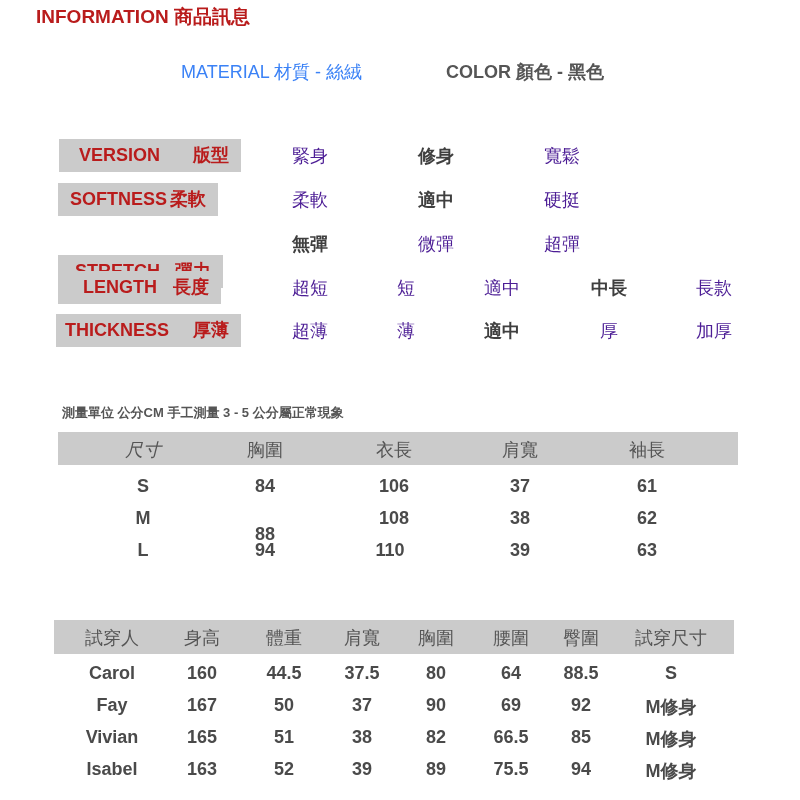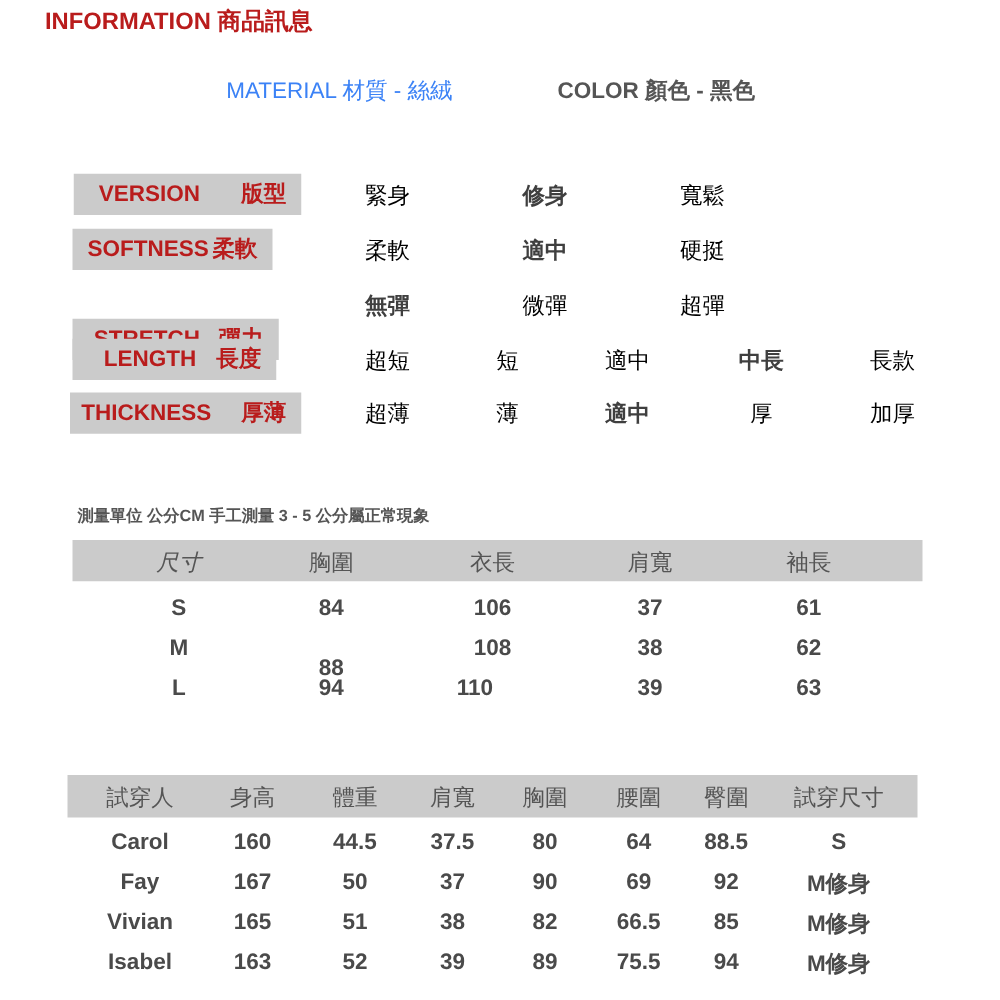--- a/index.html
+++ b/index.html
@@ -7,21 +7,21 @@
          font-family:"Liberation Sans","DejaVu Sans",sans-serif; color:#4a4a4a; }
   .abs { position:absolute; }
   .title { left:36px; top:4px; font-size:19px; font-weight:bold; color:#b91c1c; letter-spacing:0; }
   .mat { left:181px; top:60px; font-size:18px; font-weight:normal; color:#3b82f6; }
   .col { left:446px; top:60px; font-size:18px; font-weight:bold; color:#555; }
   .attr-label { background:#cbcbcb; height:33px; line-height:33px; font-size:18px; font-weight:bold;
                 color:#b91c1c; box-sizing:border-box; }
   .attr-label .en { position:absolute; top:0; }
   .attr-label .zh { position:absolute; top:0; right:12px; }
   .opt { font-size:18px; text-align:center; width:80px; margin-left:-40px; }
-  .opt.dim { color:#000000; }
+  .opt.dim { color:#4c1d95; }
   .opt.on { color:#3f3f3f; font-weight:bold; }
   .note { left:62px; top:404px; font-size:13px; font-weight:bold; color:#555; }
   .thead { background:#cbcbcb; }
   .cell { text-align:center; width:100px; margin-left:-50px; font-size:18px; }
   .hcell { color:#555; font-weight:normal; }
   .bcell { color:#4a4a4a; font-weight:bold; }
 </style>
 </head>
 <body>
 
@@ -85,21 +85,21 @@
     <div class="abs cell bcell" style="left: 394px; top: 476px;">106</div>
     <div class="abs cell bcell" style="left: 520px; top: 476px;">37</div>
     <div class="abs cell bcell" style="left: 647px; top: 476px;">61</div>
     <div class="abs cell bcell" style="left: 143px; top: 508px;">M</div>
     <div class="abs cell bcell" style="left: 265px; top: 524px; text-align: center;">88</div>
     <div class="abs cell bcell" style="left: 394px; top: 508px;">108</div>
     <div class="abs cell bcell" style="left: 520px; top: 508px;">38</div>
     <div class="abs cell bcell" style="left: 647px; top: 508px;">62</div>
     <div class="abs cell bcell" style="left: 143px; top: 540px;">L</div>
     <div class="abs cell bcell" style="left: 265px; top: 540px;">94</div>
-    <div class="abs cell bcell" style="left: 380px; top: 540px;">110</div>
+    <div class="abs cell bcell" style="left: 390px; top: 540px;">110</div>
     <div class="abs cell bcell" style="left: 520px; top: 540px;">39</div>
     <div class="abs cell bcell" style="left: 647px; top: 540px;">63</div>
   </div>
 <div id="fit-table">
     <div class="abs thead" style="left: 54px; top: 620px; width: 680px; height: 34px;"></div>
     <div class="abs cell hcell" style="left: 112px; top: 626px;">試穿人</div>
     <div class="abs cell hcell" style="left: 202px; top: 626px;">身高</div>
     <div class="abs cell hcell" style="left: 284px; top: 626px;">體重</div>
     <div class="abs cell hcell" style="left: 362px; top: 626px;">肩寬</div>
     <div class="abs cell hcell" style="left: 436px; top: 626px;">胸圍</div>

